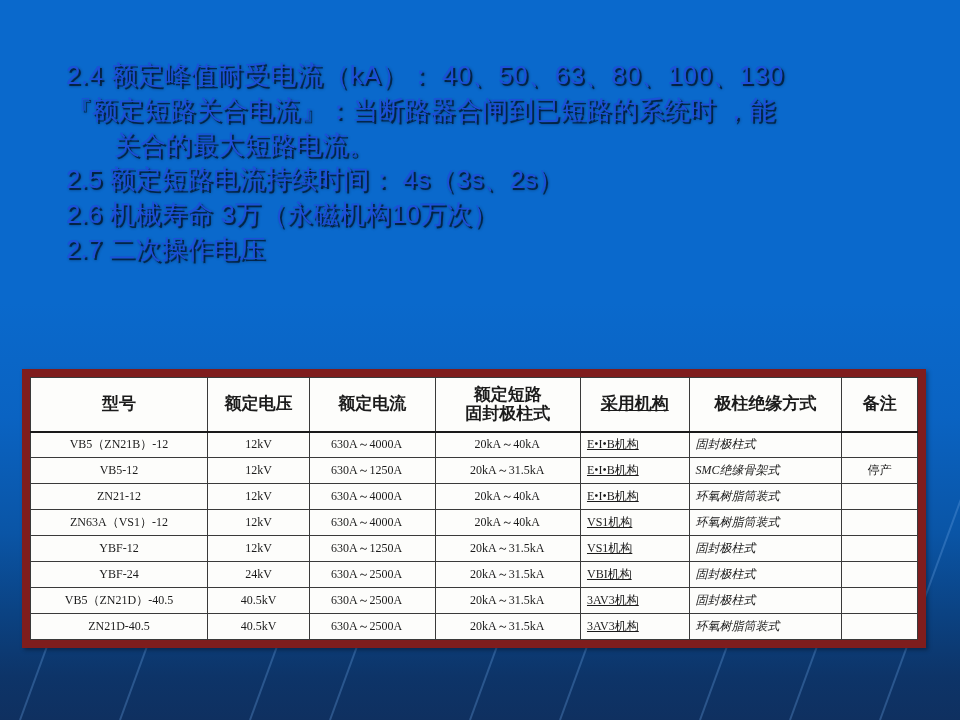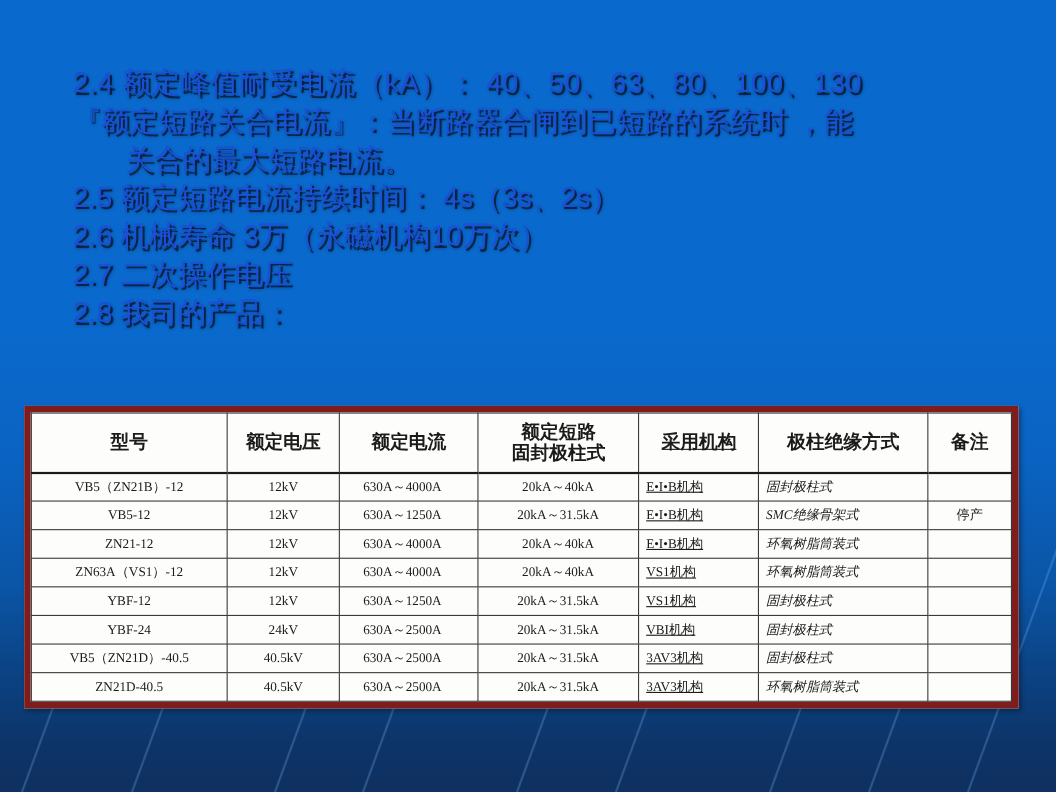--- a/index.html
+++ b/index.html
@@ -41,21 +41,21 @@
     margin-left:36px;
   }
   .line { display:block; }
   .indent { display:block; padding-left:48px; }
   .ln-24 { letter-spacing:.5px; }
 
   
   .tablewrap {
     position:absolute; left:22px; top:369px;
     width:904px;
-    border:6px solid #7f1d1d;
+    border:8px solid #7f1d1d;
     background:#ffffff;
     box-shadow:2px 2px 4px rgba(0,0,0,.35);
     z-index:4;
   }
   table {
     width:100%;
     border-collapse:collapse;
     font-family:"Liberation Serif", serif;
     background:#fdfdfb;
   }
@@ -118,21 +118,20 @@
 
 <div class="slide">
 
   <div class="textblock">
     <span class="line ln-24">2.4 额定峰值耐受电流（kA）： 40、50、63、80、100、130</span>
     <span class="line">『额定短路关合电流』：当断路器合闸到已短路的系统时 ，能</span>
     <span class="indent">关合的最大短路电流。</span>
     <span class="line">2.5 额定短路电流持续时间： 4s（3s、2s）</span>
     <span class="line">2.6 机械寿命    3万（永磁机构10万次）</span>
     <span class="line">2.7 二次操作电压</span>
-    <span class="line">2.8 我司的产品：</span>
   </div>
 
   <div class="tablewrap">
     <table>
       <thead>
         <tr>
           <th class="c-model">型号</th>
           <th class="c-volt">额定电压</th>
           <th class="c-cur">额定电流</th>
           <th class="c-break">

